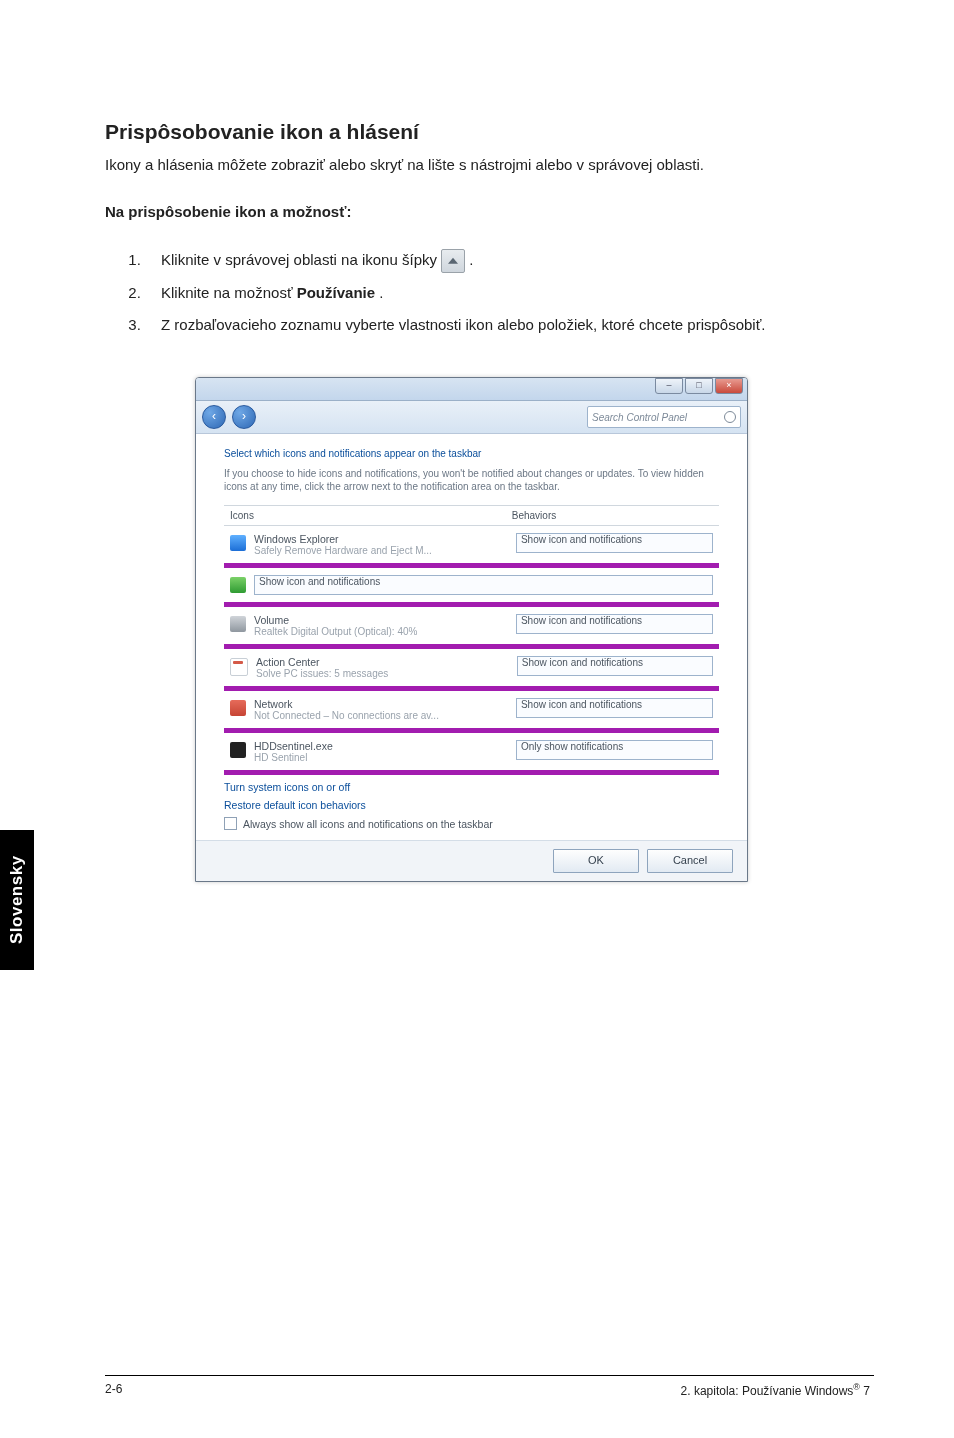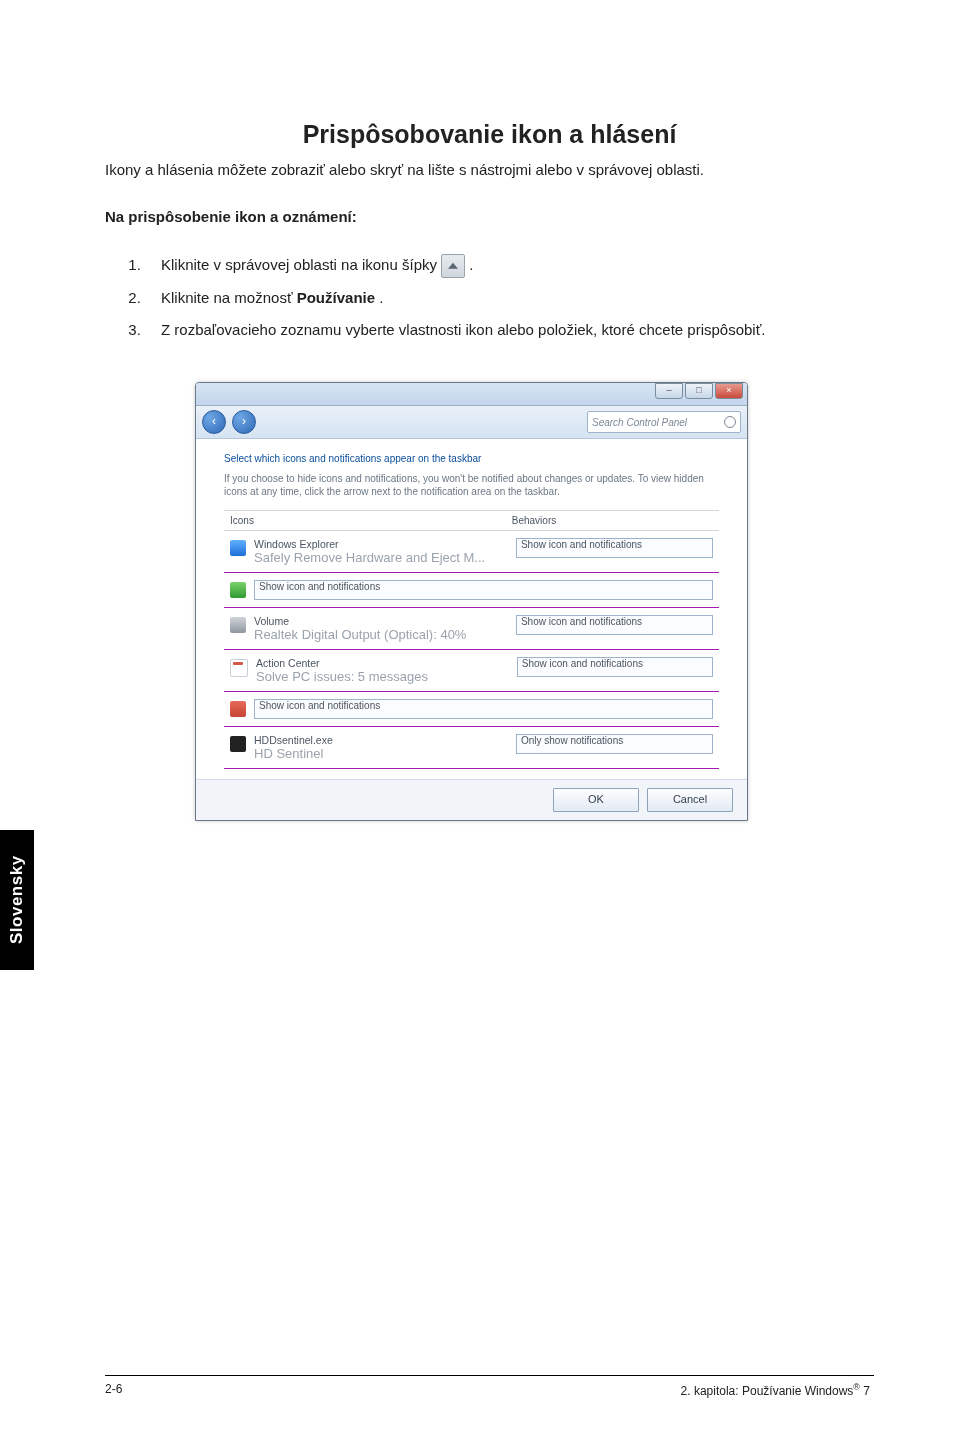--- a/index.html
+++ b/index.html
@@ -14,24 +14,23 @@
   }
 
   .page {
     padding: 120px 80px 0 105px;
     box-sizing: border-box;
     position: relative;
     min-height: 1340px;
   }
 
   h2.section-title {
-    font-size: 25px;
+    font-size: 21px;
     font-weight: bold;
     margin: 0 0 10px 0;
-    text-align: center;
   }
 
   p.intro {
     font-size: 15px;
     margin: 0 0 28px 0;
     line-height: 1.4;
   }
 
   p.subhead {
     font-size: 15px;
@@ -183,40 +182,40 @@
     padding:4px 6px;
     font-size:10px;color:#4b5560;
   }
   .th-icons{flex:1.4;}
   .th-beh{flex:1;}
 
   .icon-row {
     display:flex;
     align-items:flex-start;
     padding:7px 6px;
-    border-bottom:1px solid #a21caf;
+    border-bottom:5px solid #a21caf;
   }
   .icon-row .ico {
     width:16px;height:16px;margin-right:8px;margin-top:2px;
     border-radius:2px;
   }
   .i1{background:linear-gradient(#5fb0ff,#1c6ed6);}
   .i2{background:linear-gradient(#7bd168,#2f9b33);}
   .i3{background:linear-gradient(#d0d4d9,#8f979f);}
   .i4{background:#fff;border:1px solid #c8cfd6; position:relative;}
   .i4::after{content:"";position:absolute;left:2px;top:2px;width:10px;height:3px;background:#d45a48;border-radius:1px;}
   .i5{background:linear-gradient(#e66b5a,#c64434);}
   .i6{background:#222;}
 
   .row-text {
     flex:1.4;
     min-width:0;
   }
   .row-name{font-size:10.5px;color:#4b5560;}
-  .row-sub{font-size:13px;color:#9aa3ad;white-space:nowrap;overflow:hidden;text-overflow:ellipsis;}
+  .row-sub{font-size:10px;color:#9aa3ad;white-space:nowrap;overflow:hidden;text-overflow:ellipsis;}
 
   .row-select {
     flex:1;
     height:18px;
     font-size:10px;
     color:#4b5560;
     border:1px solid #9db3cc;
     background:#fafcff;
     padding:0 4px;
   }
@@ -298,21 +297,21 @@
 </style>
 </head>
 <body>
 
 <div class="page">
 
   <h2 class="section-title">Prispôsobovanie ikon a hlásení</h2>
 
   <p class="intro">Ikony a hlásenia môžete zobraziť alebo skryť na lište s nástrojmi alebo v správovej oblasti.</p>
 
-  <p class="subhead">Na prispôsobenie ikon a oznámení:</p>
+  <p class="subhead">Na prispôsobenie ikon a možnosť:</p>
 
   <ol class="steps">
     <li>
       <span>Kliknite v správovej oblasti na ikonu šípky </span>
       <span class="arrow-icon-box"></span>
       <span>.</span>
     </li>
     <li>
       <span>Kliknite na možnosť </span>
       <b>Používanie</b>
@@ -374,33 +373,45 @@
             <div class="ico i4"></div>
             <div class="row-text">
               <div class="row-name">Action Center</div>
               <div class="row-sub">Solve PC issues: 5 messages</div>
             </div>
             <div class="row-select">Show icon and notifications</div>
           </div>
 
           <div class="icon-row">
             <div class="ico i5"></div>
+            <div class="row-text">
+              <div class="row-name">Network</div>
+              <div class="row-sub">Not Connected – No connections are av...</div>
+            </div>
             <div class="row-select">Show icon and notifications</div>
           </div>
 
           <div class="icon-row">
             <div class="ico i6"></div>
             <div class="row-text">
               <div class="row-name">HDDsentinel.exe</div>
               <div class="row-sub">HD Sentinel</div>
             </div>
             <div class="row-select">Only show notifications</div>
           </div>
         </div>
 
+        <div class="links-area">
+          <a href="#">Turn system icons on or off</a>
+          <a href="#">Restore default icon behaviors</a>
+          <div class="chk-row">
+            <div class="chkbox"></div>
+            <span>Always show all icons and notifications on the taskbar</span>
+          </div>
+        </div>
       </div>
 
       <div class="win-footer">
         <div class="btn">OK</div>
         <div class="btn">Cancel</div>
       </div>
 
     </div>
   </div>
 

